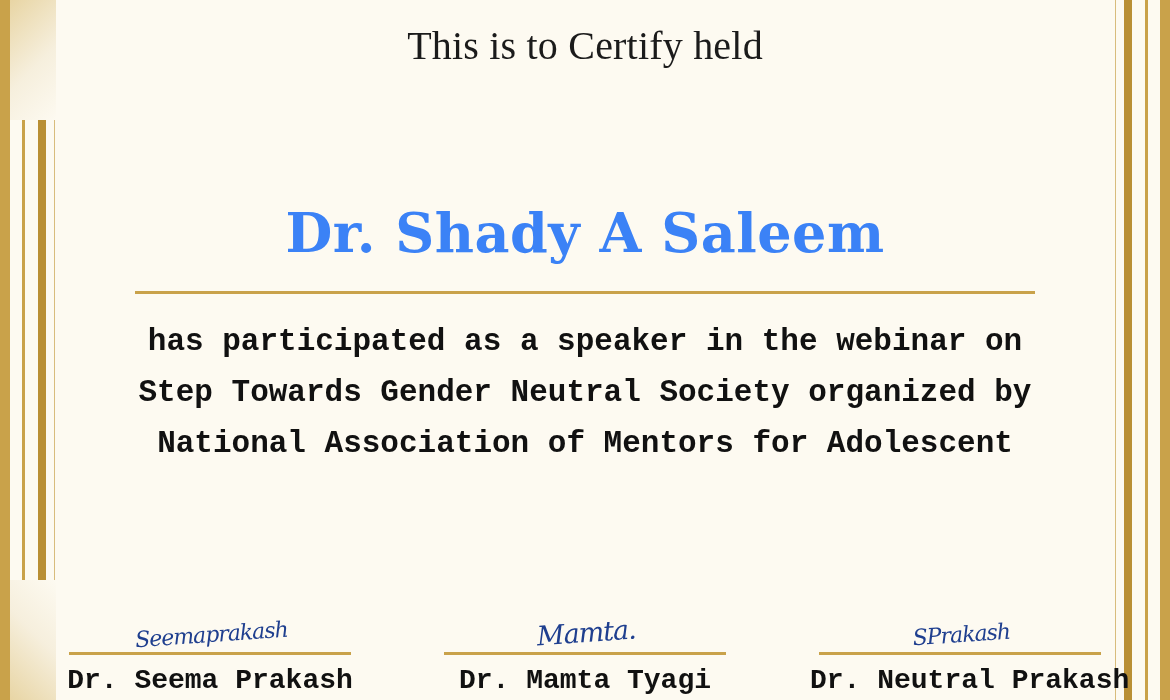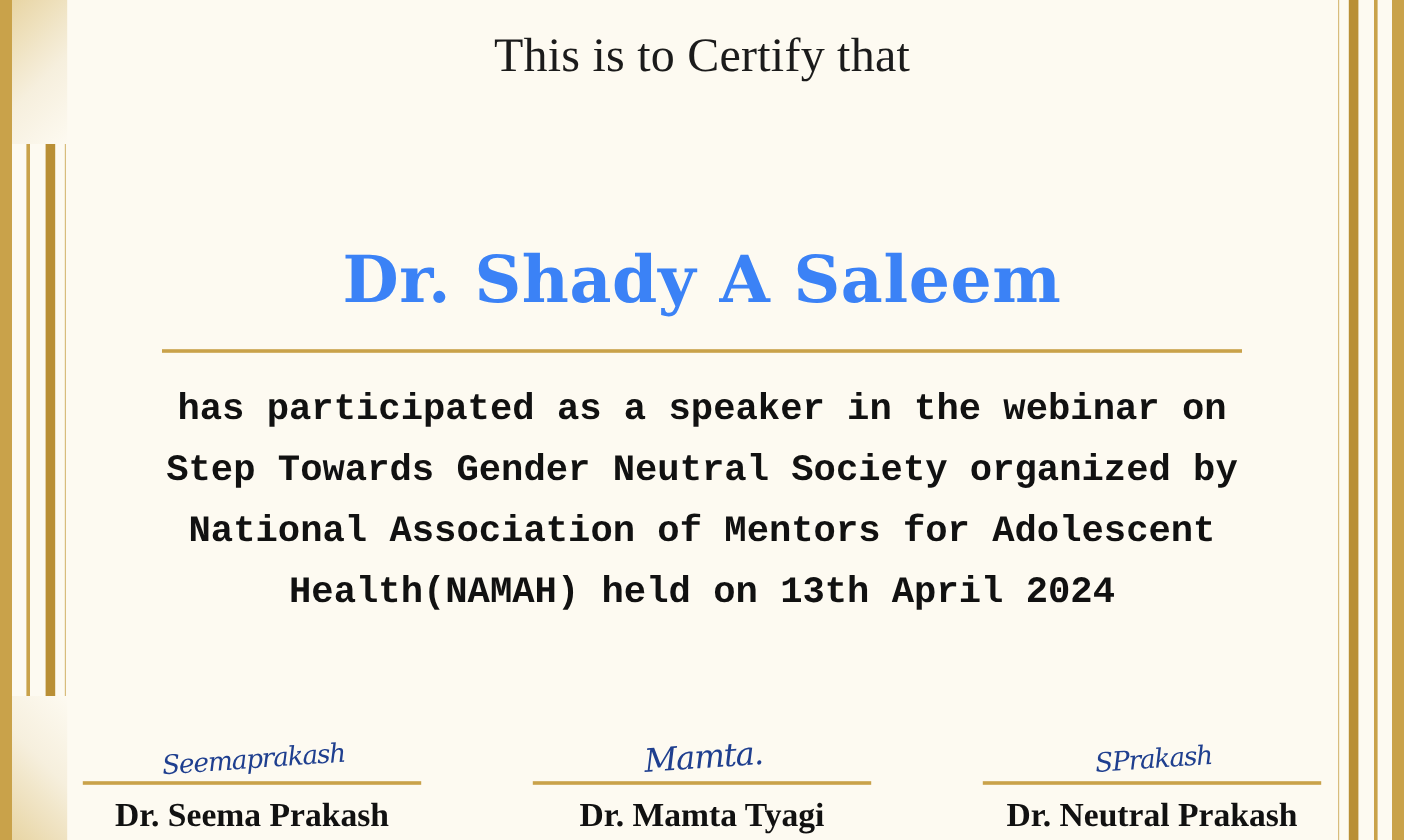--- a/index.html
+++ b/index.html
@@ -162,21 +162,21 @@
     font-size: 22px;
   }
   .sig-rule {
     margin: 6px auto 0 auto;
     width: 282px;
     height: 3px;
     background: #c9a24a;
   }
   .sig-name {
     margin-top: 10px;
-    font-family: Liberation Serif, serif;
+    font-family: Liberation Mono, monospace;
     font-weight: bold;
     font-size: 28px;
     color: #111111;
     white-space: nowrap;
   }
 </style>
 </head>
 <body>
 
 <div class="certificate">
@@ -188,31 +188,30 @@
   <div class="corner-tl"></div>
   <div class="corner-bl"></div>
 
   <div class="border-outer-right"></div>
   <div class="border-thin-right"></div>
   <div class="border-inner-right"></div>
   <div class="border-hair-right"></div>
 
   <div class="content">
 
-    <div class="certify-line">This is to Certify that</div>
+    <div class="certify-line">This is to Certify held</div>
 
     <div class="recipient-name">Dr. Shady A Saleem</div>
 
     <div class="name-rule"></div>
 
     <div class="body-text">
       <div>has participated as a speaker in the webinar on</div>
       <div>Step Towards Gender Neutral Society organized by</div>
       <div>National Association of Mentors for  Adolescent</div>
-      <div>Health(NAMAH) held on 13th April 2024</div>
     </div>
 
   </div>
 
   <div class="signatures">
 
     <div class="sig-block">
       <div class="sig-mark small">Seemaprakash</div>
       <div class="sig-rule"></div>
       <div class="sig-name">Dr. Seema Prakash</div>

